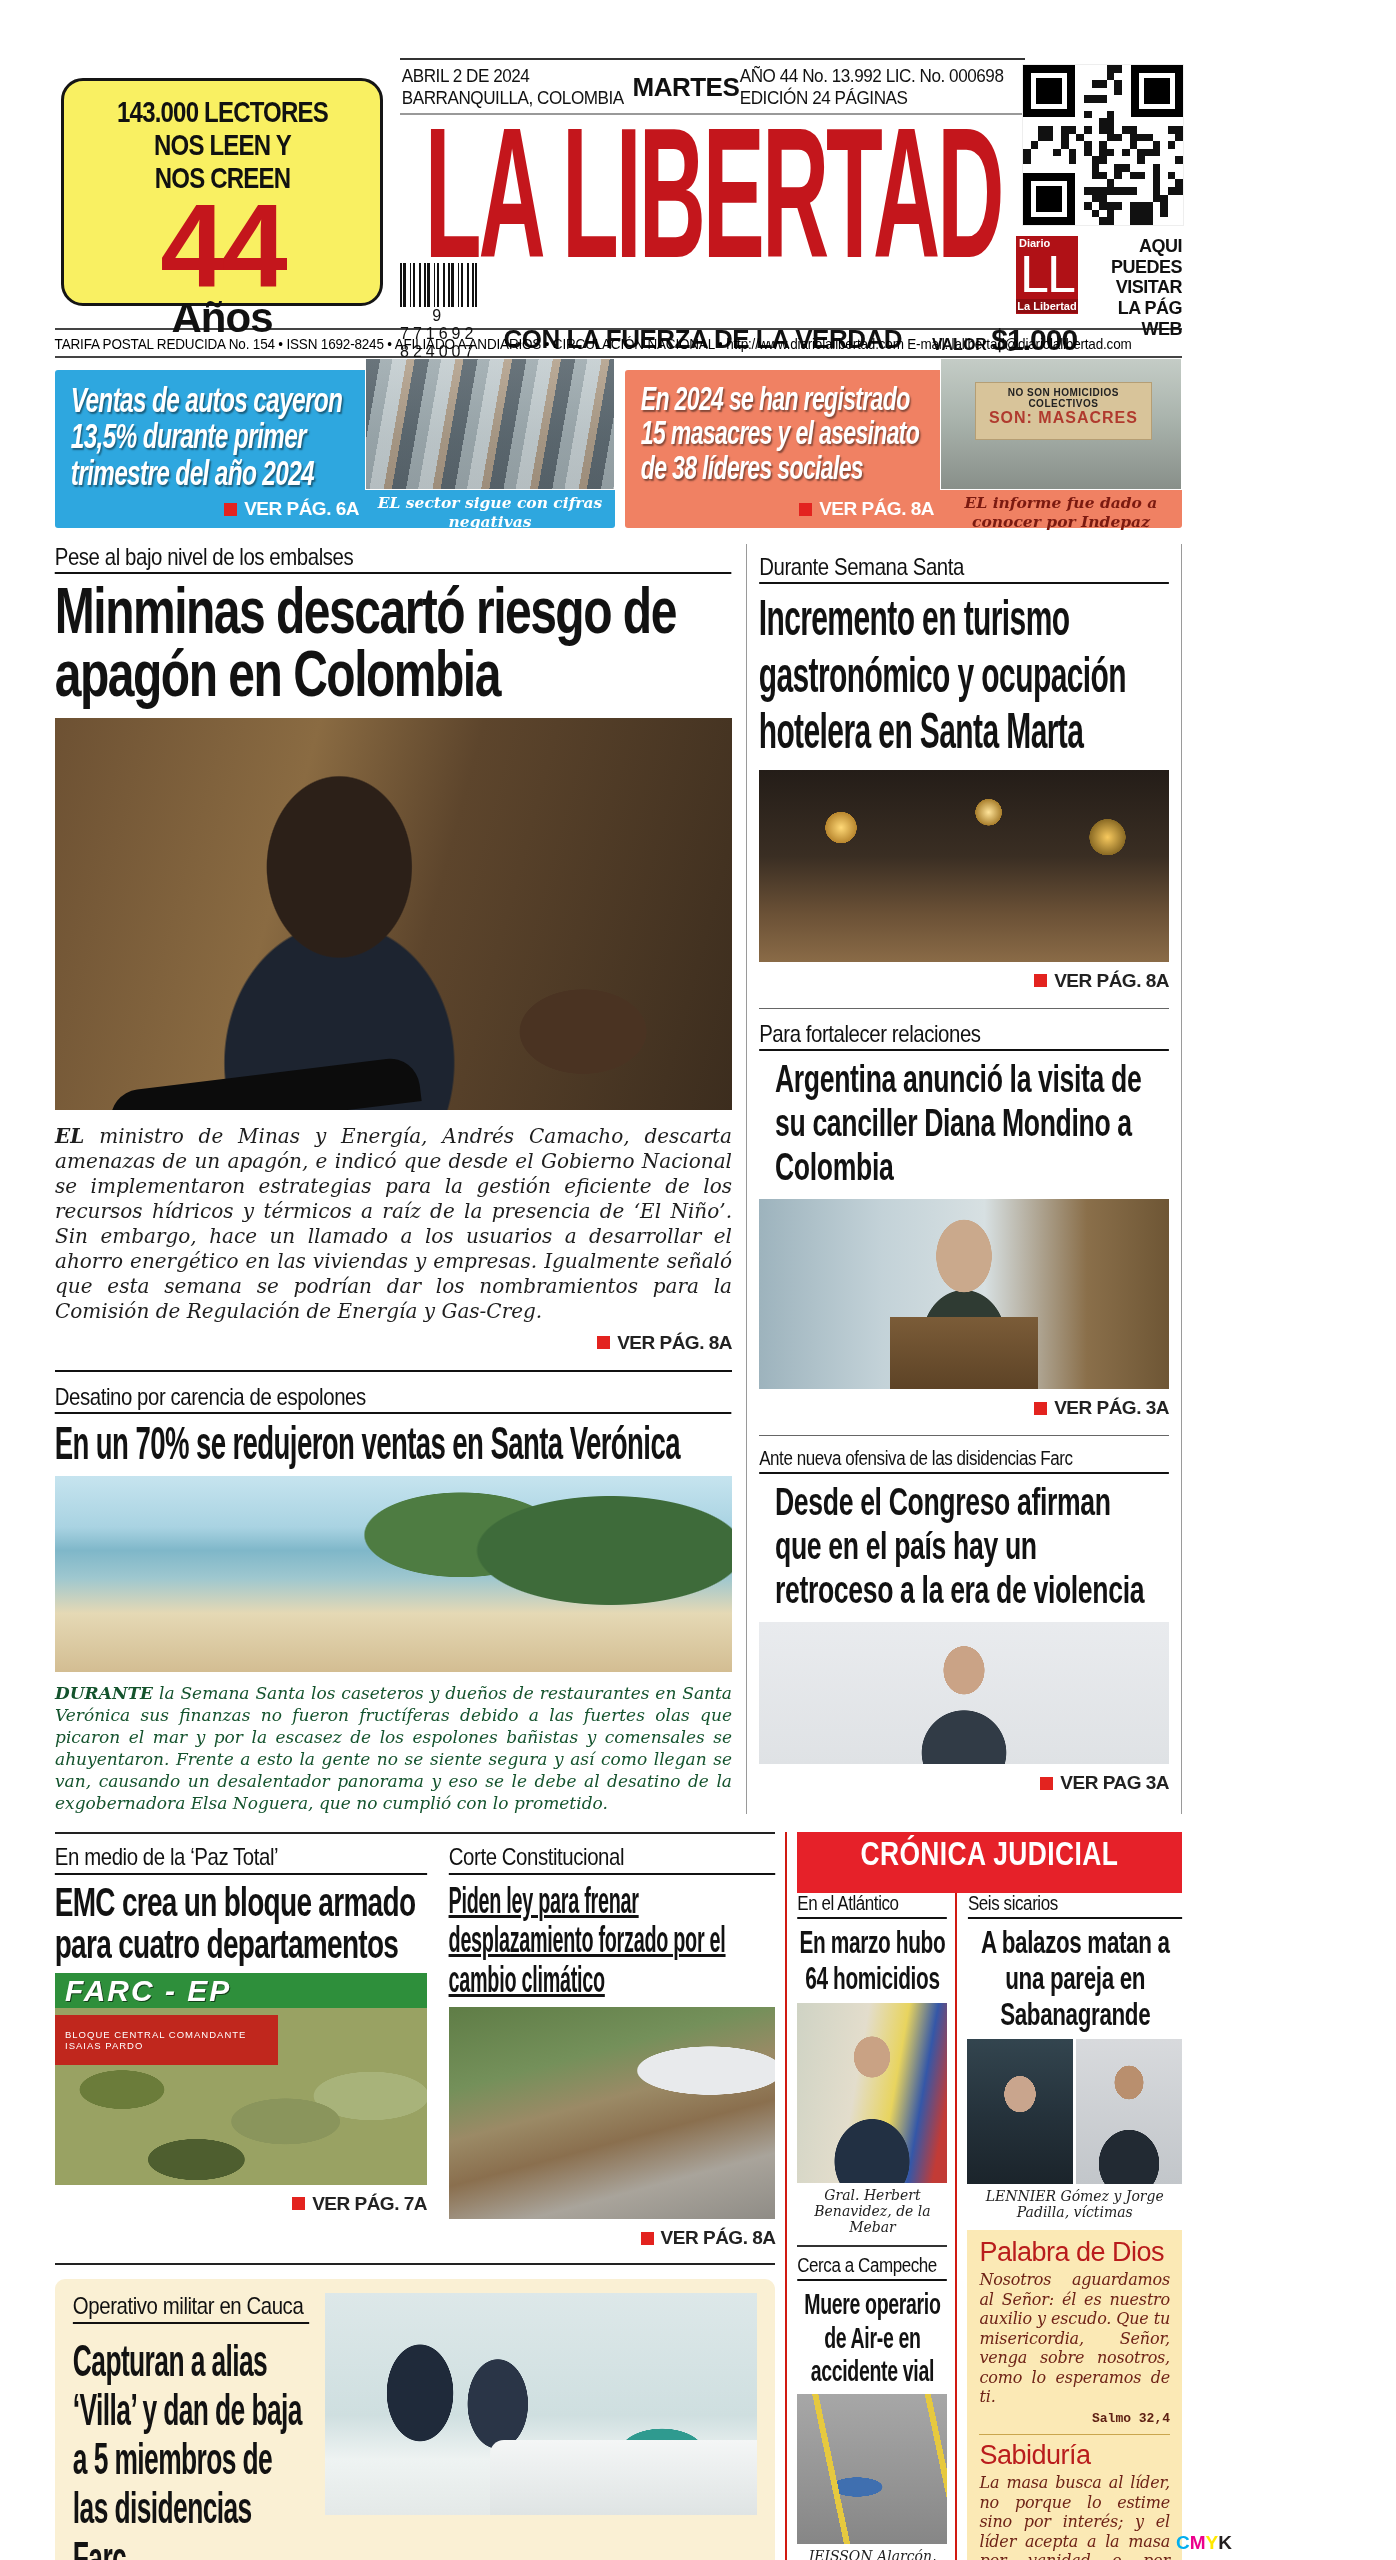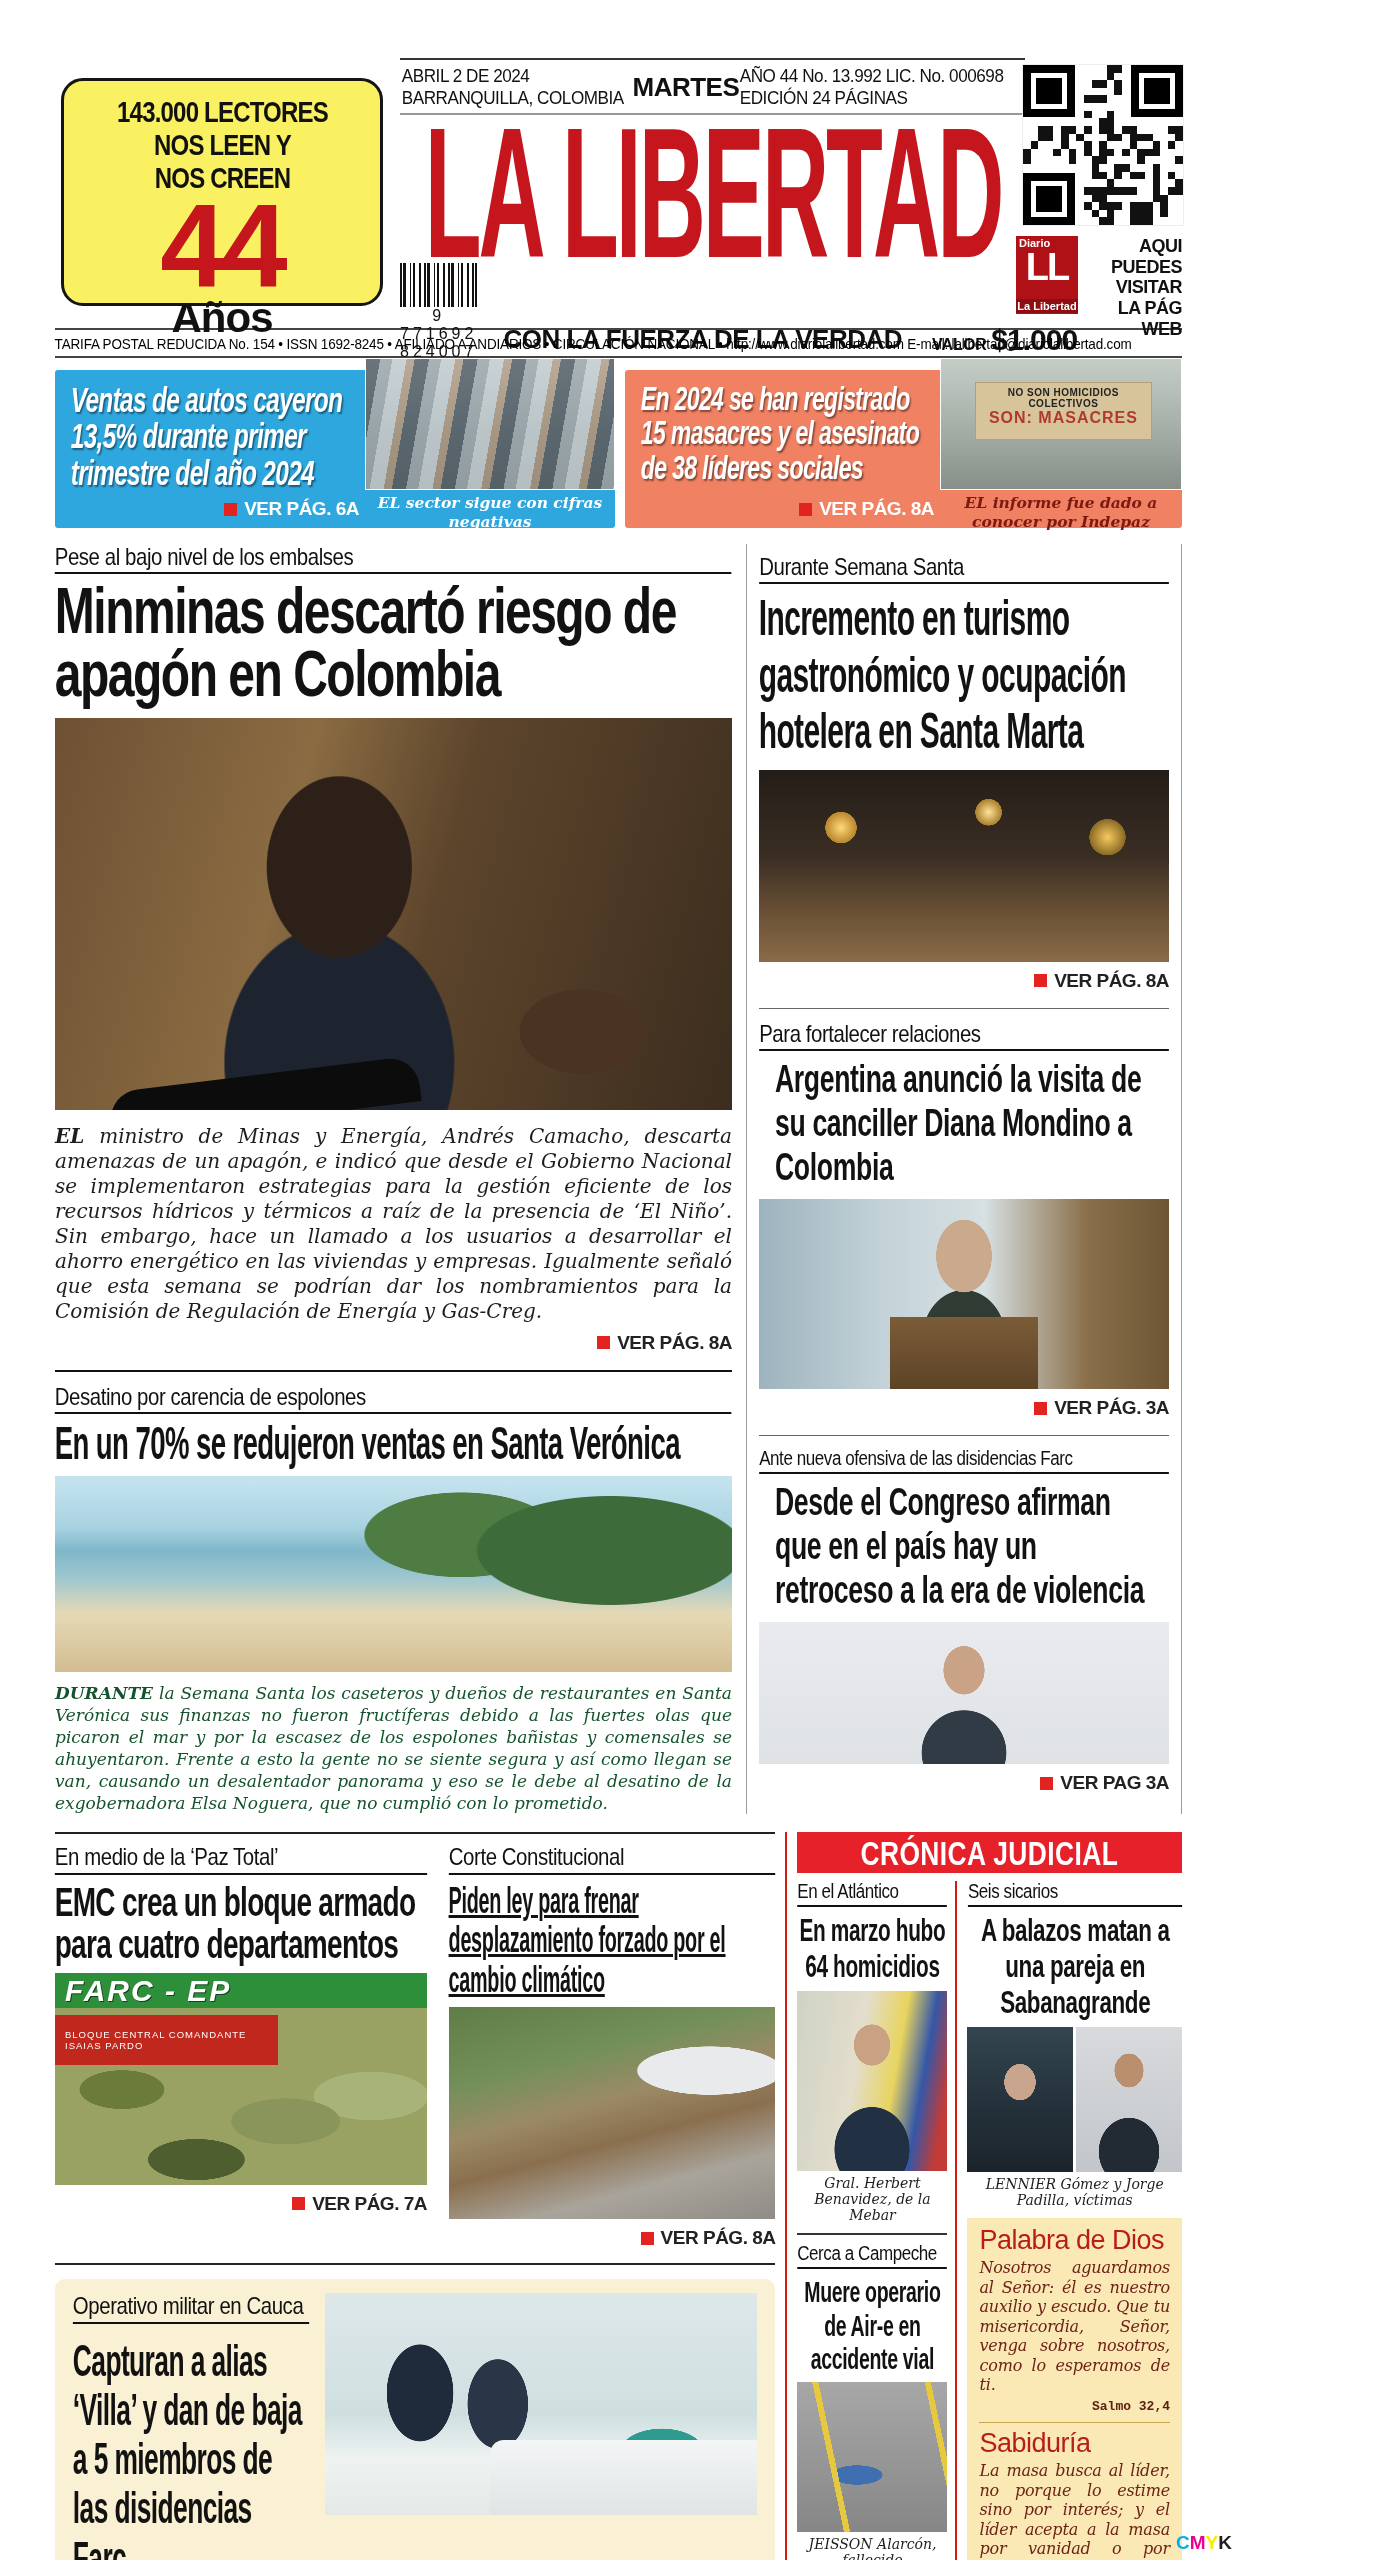--- a/index.html
+++ b/index.html
@@ -43,21 +43,21 @@
   .mast-right{position:absolute;right:0;top:6px;width:166px;z-index:2;}
   .qr{width:160px;height:160px;margin-left:6px;position:relative;background:#fff;display:grid;grid-template-columns:repeat(21,1fr);grid-auto-rows:1fr;border:1px solid #eee;}
   .qr i{display:block;}
   .qr i.on{background:#111;}
   .finder{position:absolute;width:52px;height:52px;border:8px solid #000;background:#fff;box-sizing:border-box;}
   .finder::after{content:'';position:absolute;inset:5px;background:#000;}
   .f-tl{left:0;top:0}.f-tr{right:0;top:0}.f-bl{left:0;bottom:0}
   .logorow{display:flex;gap:6px;margin-top:10px;align-items:stretch;}
   .ll-logo{width:62px;height:78px;background:#b01116;position:relative;color:#fff;flex:none;}
   .ll-logo .ld{position:absolute;left:3px;top:1px;font-size:11px;font-weight:bold;}
-  .ll-logo .lll{position:absolute;left:0;right:0;top:12px;text-align:center;font-weight:bold;font-size:38px;line-height:1;letter-spacing:-2px;}
+  .ll-logo .lll{position:absolute;left:0;right:0;top:12px;text-align:center;font-weight:normal;font-size:52px;line-height:1;letter-spacing:-2px;}
   .ll-logo .lname{position:absolute;left:0;right:0;bottom:1px;text-align:center;font-size:11px;font-weight:bold;background:#8d0d11;padding:1px 0;}
   .qrnote{flex:1;font-weight:bold;font-size:18px;line-height:1.15;text-align:right;align-self:center;letter-spacing:-0.5px;}
 
   .postal{border-top:2px solid #444;border-bottom:2px solid #444;margin-top:6px;padding:5px 0 4px;font-size:15px;letter-spacing:-0.2px;white-space:nowrap;color:#000000;}
 
   
   .teasers{display:flex;gap:10px;margin-top:12px;height:158px;}
   .tz{position:relative;border-radius:3px;display:flex;box-sizing:border-box;}
   .tz.blue{width:560px;background:#2ea7df;}
   .tz.orange{flex:1;background:#f08163;}
@@ -162,21 +162,21 @@
   .ab-row{display:flex;gap:22px;}
   .colA{width:372px;}
   .colB{flex:1;}
   .hl-ab{font-size:40px;line-height:1.05;letter-spacing:-1px;margin:4px 0 6px;}
   .hl-b{font-size:36px;line-height:1.1;letter-spacing:-0.5px;margin:4px 0 6px;text-decoration:underline;}
   .ruleL{border:0;border-top:2px solid #222;margin:14px 0 0;}
   .cream{background:#faf0d4;border-radius:10px;margin-top:14px;padding:14px 18px;display:flex;gap:16px;box-sizing:border-box;}
   .cream-text{flex:1;display:flex;flex-direction:column;}
   .hl-cap{font-size:44px;line-height:1.12;letter-spacing:-1px;margin:6px 0 8px;}
   .colC{flex:1;margin-left:10px;border-left:2px solid #d11a12;padding-left:10px;box-sizing:border-box;}
-  .cjbanner{background:#e62129;color:#fff;text-align:center;padding:5px 0 3px;margin-bottom:8px;}
+  .cjbanner{background:#e62129;color:#fff;text-align:center;padding:5px 0 23px;}
   .cjbanner span{font-weight:bold;font-size:33px;letter-spacing:0.5px;line-height:1;}
   .cc-row{display:flex;}
   .cc1{width:150px;flex:none;padding-right:8px;border-right:2px solid #d11a12;}
   .cc2{flex:1;padding-left:10px;}
   .hl-c{font-size:32px;line-height:1.12;letter-spacing:-0.5px;text-align:center;margin:4px 0 4px;}
   .hl-c.small{font-size:30px;}
   .ccap{font-family:"DejaVu Serif",serif;font-style:italic;font-size:14px;text-align:center;margin-top:4px;color:#1e1e1e;}
   .crule{border:0;border-top:2px solid #333;margin:10px 0 8px;}
 
   .holybox{background:#fbe9b5;margin-top:10px;padding:8px 12px 8px;}

